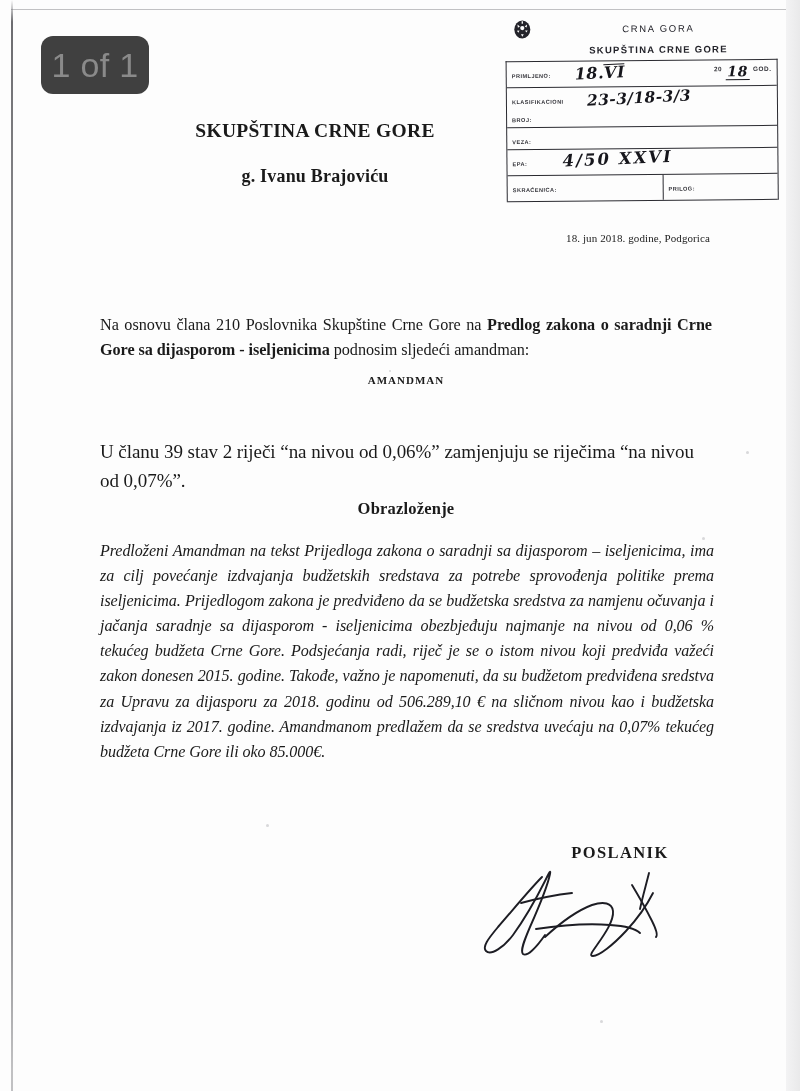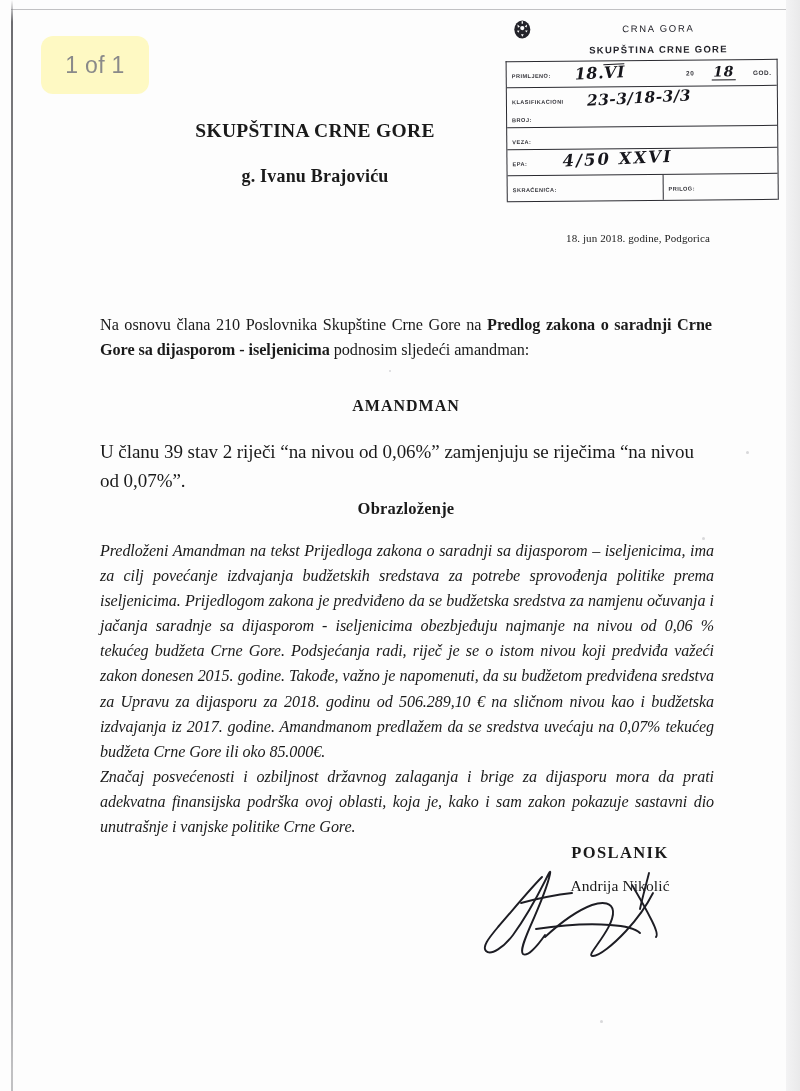--- a/index.html
+++ b/index.html
@@ -47,27 +47,27 @@
     background: rgba(120,120,125,.45);
   }
 
   
   #page-badge {
     position: absolute;
     left: 41px;
     top: 36px;
     width: 108px;
     height: 58px;
-    background: #fef9c3;
+    background: #404040;
     border-radius: 12px;
     display: flex;
     align-items: center;
     justify-content: center;
     font-family: "Liberation Sans", "DejaVu Sans", sans-serif;
-    font-size: 23px;
+    font-size: 34px;
     color: #8a8a8a;
     letter-spacing: .3px;
     z-index: 40;
   }
 
   
   #receipt-stamp {
     position: absolute;
     left: 506px;
     top: 16px;
@@ -150,22 +150,22 @@
   }
   .god-wrap {
     position: absolute;
     right: 5px; top: 5px;
     font-size: 6.4px;
     letter-spacing: .6px;
     font-weight: 700;
     font-family: "Liberation Sans", sans-serif;
     color: #34343a;
     display: flex;
-    align-items: center;
-    gap: 17px;
+    align-items: flex-start;
+    gap: 3px;
   }
   .god-wrap .yr {
     font-family: "DejaVu Serif", serif;
     font-style: italic;
     font-weight: 700;
     font-size: 14px;
     color: #16161c;
     border-bottom: 1.5px solid #16161c;
     line-height: .95;
     padding: 0 2px;
@@ -220,21 +220,21 @@
   }
   .intro-para b { font-weight: 700; }
 
   .section-title {
     position: absolute;
     left: 100px;
     width: 612px;
     text-align: center;
     font-weight: 700;
   }
-  #title-amandman { top: 397px; font-size: 16px; letter-spacing: 1px; }
+  #title-amandman { top: 374px; font-size: 11px; letter-spacing: 1px; }
   #title-obrazlozenje { top: 499px; font-size: 16.5px; letter-spacing: .2px; }
 
   .amendment-text {
     position: absolute;
     left: 100px;
     top: 438px;
     width: 612px;
     font-size: 19px;
     line-height: 1.5;
     text-align: left;
@@ -400,27 +400,25 @@
 </div>
 
 <div class="section-title" id="title-amandman">AMANDMAN</div>
 
 <div class="amendment-text">U članu 39 stav 2 riječi “na nivou od 0,06%” zamjenjuju se riječima “na nivou od 0,07%”.</div>
 
 <div class="section-title" id="title-obrazlozenje">Obrazloženje</div>
 
 <div class="body-para">
   <p>Predloženi Amandman na tekst Prijedloga zakona o saradnji sa dijasporom – iseljenicima, ima za cilj povećanje izdvajanja budžetskih sredstava za potrebe sprovođenja politike prema iseljenicima. Prijedlogom zakona je predviđeno da se budžetska sredstva za namjenu očuvanja i jačanja saradnje sa dijasporom - iseljenicima obezbjeđuju najmanje na nivou od 0,06 % tekućeg budžeta Crne Gore. Podsjećanja radi, riječ je se o istom nivou koji predviđa važeći zakon donesen 2015. godine. Takođe, važno je napomenuti, da su budžetom predviđena sredstva za Upravu za dijasporu za 2018. godinu od 506.289,10 € na sličnom nivou kao i budžetska izdvajanja iz 2017. godine. Amandmanom predlažem da se sredstva uvećaju na 0,07% tekućeg budžeta Crne Gore ili oko 85.000€.</p>
-  <p class="last">Značaj posvećenosti i ozbiljnost državnog zalaganja i brige za dijasporu mora da prati adekvatna finansijska podrška ovoj oblasti, koja je, kako i sam zakon pokazuje sastavni dio unutrašnje i vanjske politike Crne Gore.</p>
 </div>
 
 <div id="signature-block">
   <div class="sig-role">POSLANIK</div>
   <div class="sig-name-wrap">
-    <div class="sig-name">Andrija Nikolić</div>
     <span class="sig-ink">
       <svg width="230" height="112" viewBox="0 0 230 112" aria-hidden="true">
         <g fill="none" stroke="#1d1d24" stroke-width="1.9" stroke-linecap="round" stroke-linejoin="round">
           <path d="M92 22 C80 34, 62 56, 48 72 C38 84, 32 92, 36 96 C41 101, 54 92, 63 80 C76 62, 88 40, 95 26 C99 18, 101 14, 100 19 C98 29, 88 54, 80 72 C74 86, 70 96, 73 99 C77 102, 86 93, 95 80"></path>
           <path d="M71 48 C86 44, 104 40, 122 38"></path>
           <path d="M86 74 C106 71, 135 68, 160 70 C176 71, 186 74, 190 78"></path>
           <path d="M95 82 C108 70, 126 56, 142 50 C154 46, 162 48, 163 56 C164 66, 154 80, 147 90 C142 97, 139 101, 143 101 C149 101, 163 90, 176 76 C188 63, 198 48, 203 38"></path>
           <path d="M182 30 C188 40, 196 54, 202 66 C206 74, 208 80, 206 82"></path>
           <path d="M199 18 C196 30, 192 44, 190 54"></path>
         </g>

